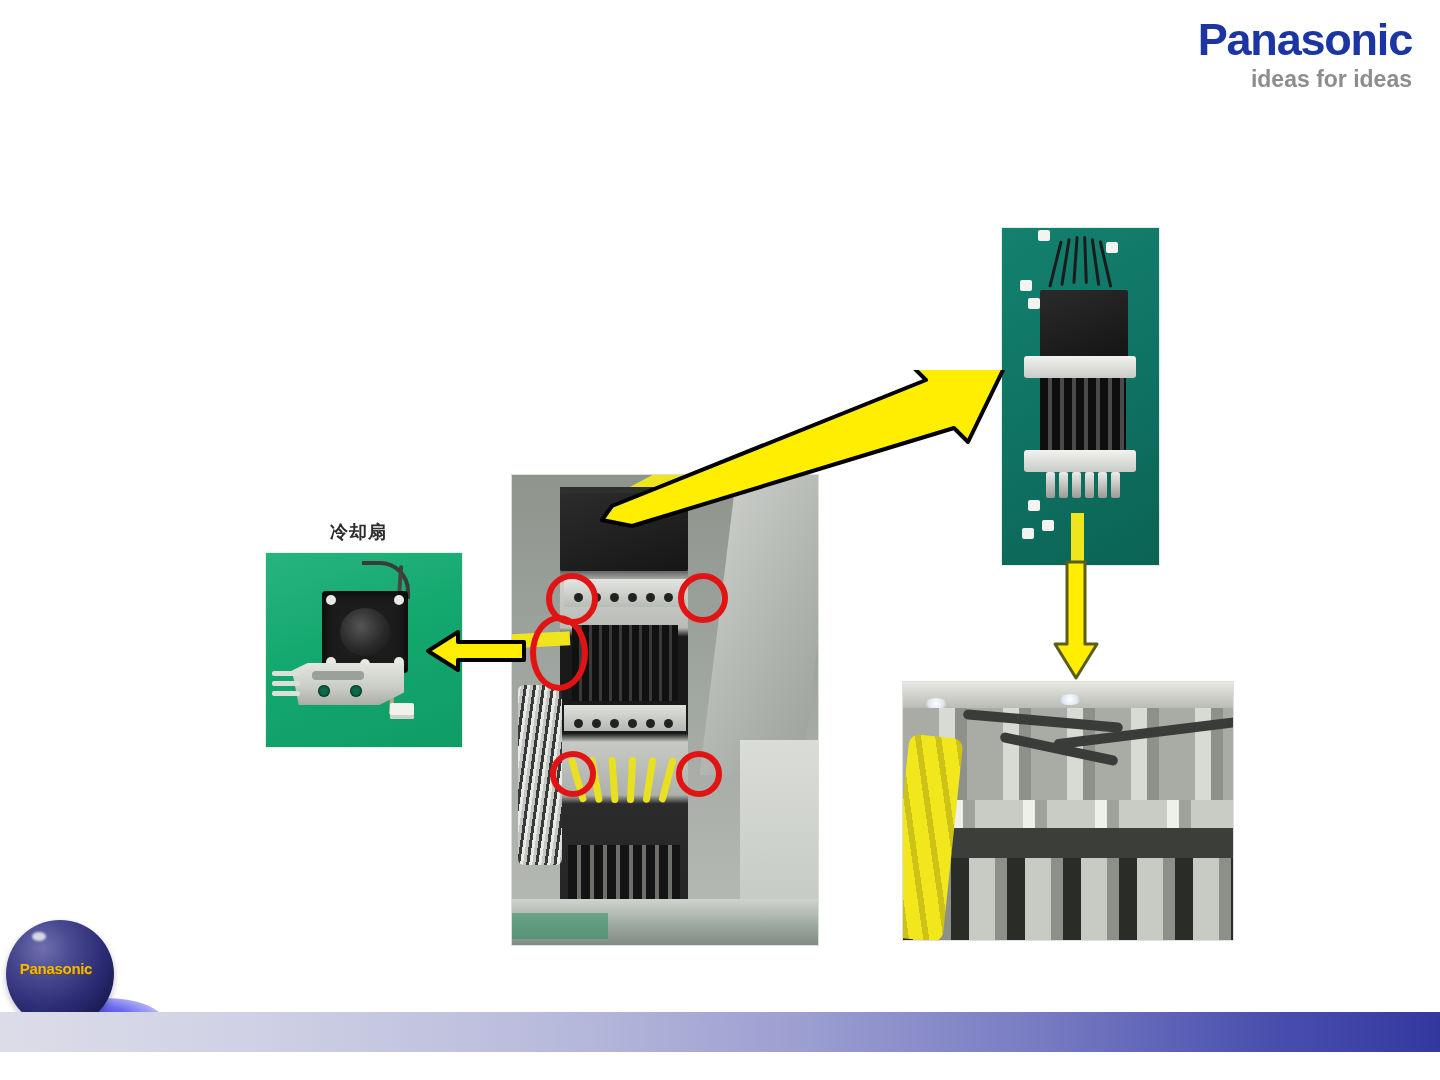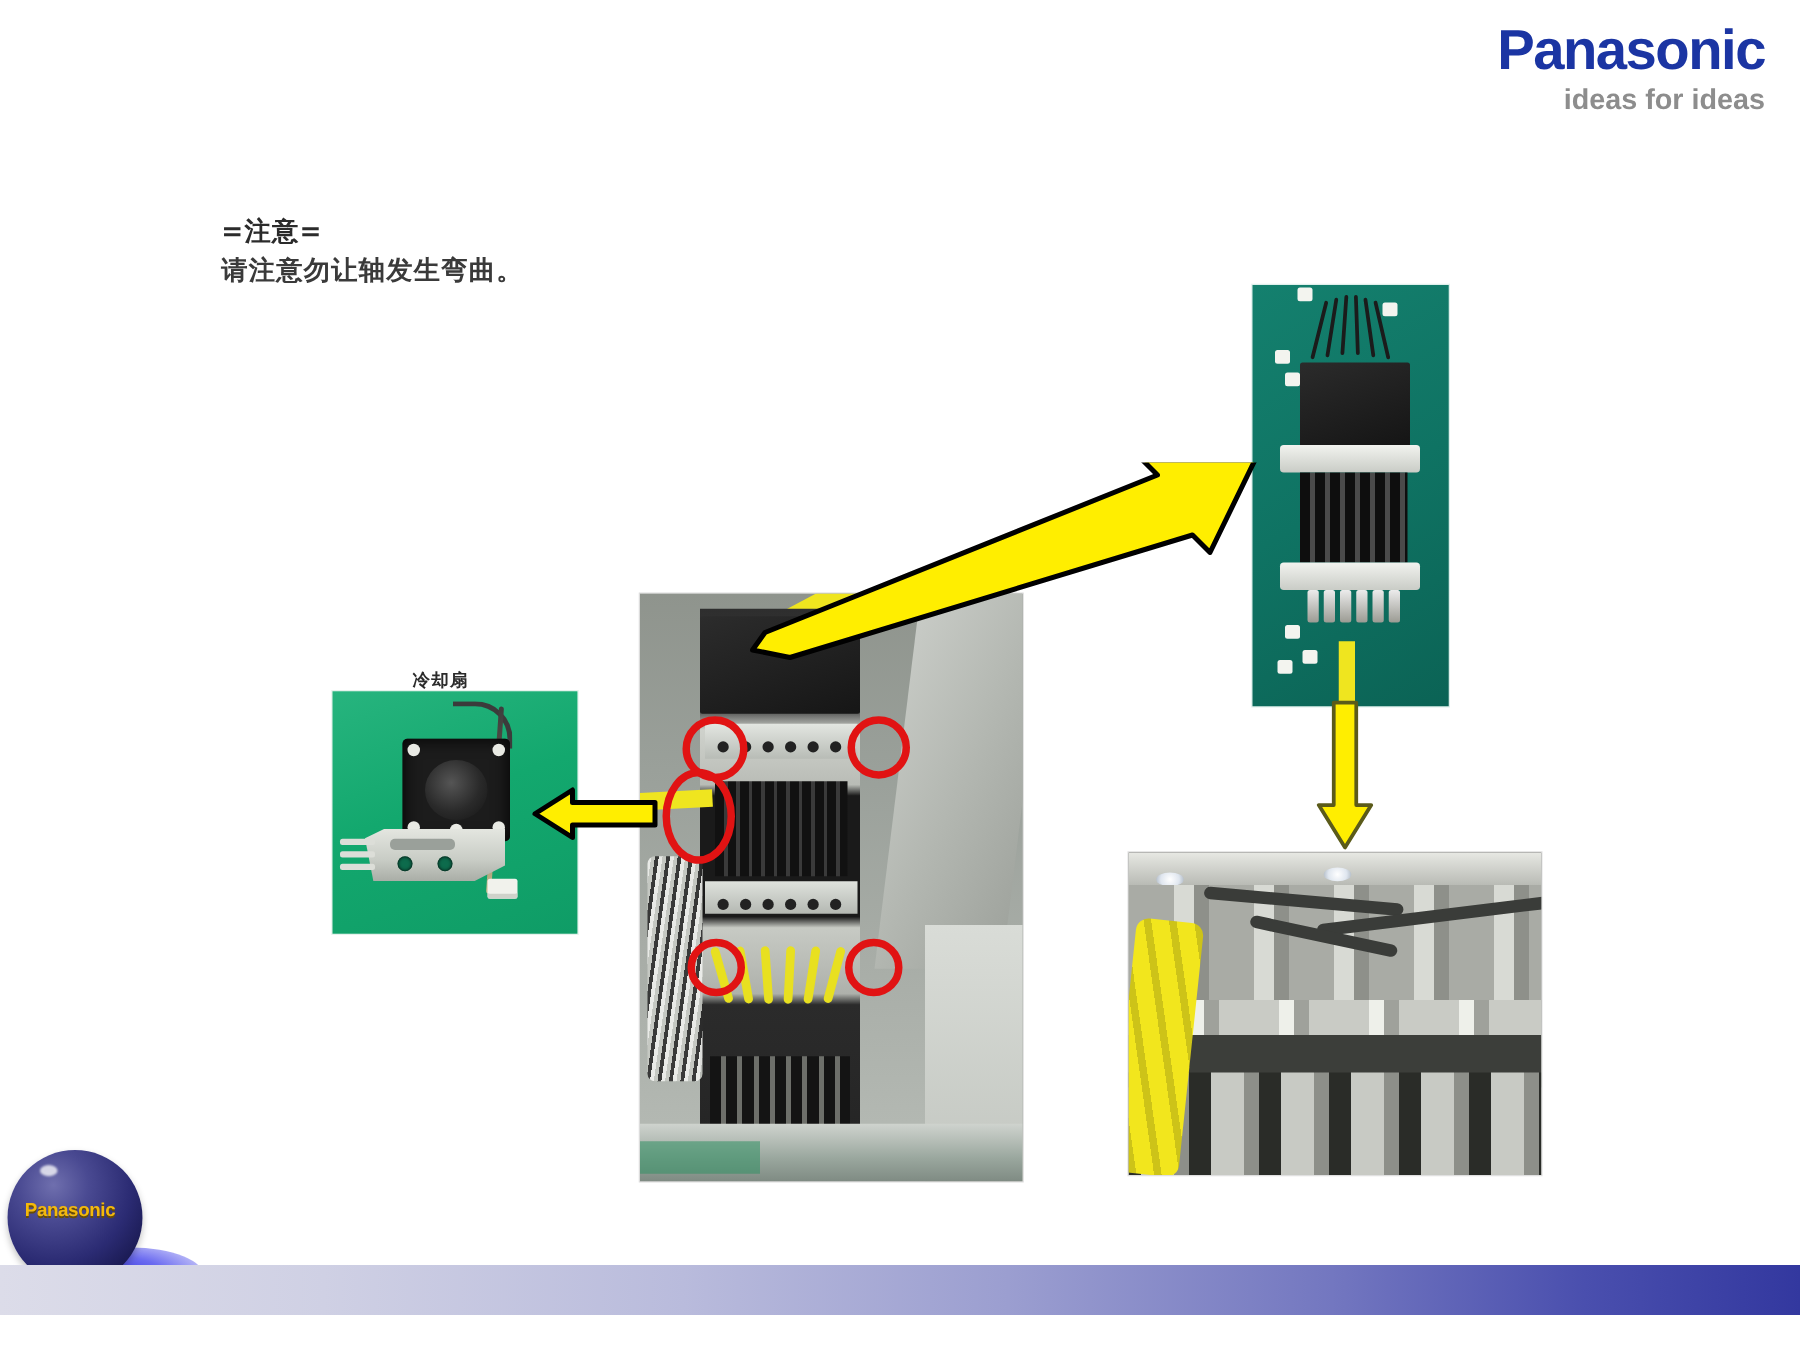--- a/index.html
+++ b/index.html
@@ -39,23 +39,23 @@
   }
 
   
   .photo{position:absolute;overflow:hidden;background:#dfe3df;}
   .photo .inner{position:absolute;inset:0;overflow:hidden;}
 
   
   #photo-fan{left:266px;top:553px;width:196px;height:194px;
     background:linear-gradient(160deg,#27b47e 0%,#13a86e 45%,#0f9c66 100%);
     box-shadow:0 0 0 1px #e6f2ec;}
-  .fan-label{position:absolute;left:330px;top:536px;
+  .fan-label{position:absolute;left:330px;top:520px;
     font-family:"DejaVu Sans","Liberation Sans",sans-serif;
-    font-weight:bold;font-size:14px;color:#2b2b2b;letter-spacing:1px;}
+    font-weight:bold;font-size:18px;color:#2b2b2b;letter-spacing:1px;}
   .fan-body{position:absolute;left:56px;top:38px;width:86px;height:82px;
     background:#1c1c1c;border-radius:4px;
     box-shadow:inset 0 0 14px #000;}
   .fan-hub{position:absolute;left:18px;top:17px;width:50px;height:48px;border-radius:50%;
     background:radial-gradient(circle at 42% 38%,#555 0%,#2a2a2a 55%,#141414 100%);}
   .fan-scr{position:absolute;width:10px;height:10px;border-radius:50%;background:#e9eae4;}
   .fan-bracket{position:absolute;left:26px;top:110px;width:112px;height:42px;
     background:linear-gradient(180deg,#e4e6e0 0%,#c8ccc5 60%,#a9ada6 100%);
     clip-path:polygon(0% 18%,14% 0%,100% 0%,100% 70%,78% 100%,6% 100%);}
   .fan-hole{position:absolute;width:12px;height:12px;border-radius:50%;
@@ -172,24 +172,20 @@
 </head>
 <body>
 
 <div class="slide">
 
   <div class="brand">
     <div class="brand-word">Panasonic</div>
     <div class="brand-tag">ideas for ideas</div>
   </div>
 
-  <div class="caution">
-    <div class="caution-title">=注意=</div>
-    <div class="caution-body">请注意勿让轴发生弯曲。</div>
-  </div>
 
   <div class="fan-label">冷却扇</div>
 
   <div class="photo" id="photo-fan">
     <div class="inner">
       <div class="fan-wire2"></div>
       <div class="fan-wire"></div>
       <div class="fan-conn"></div>
       <div class="fan-body">
         <div class="fan-hub"></div>

